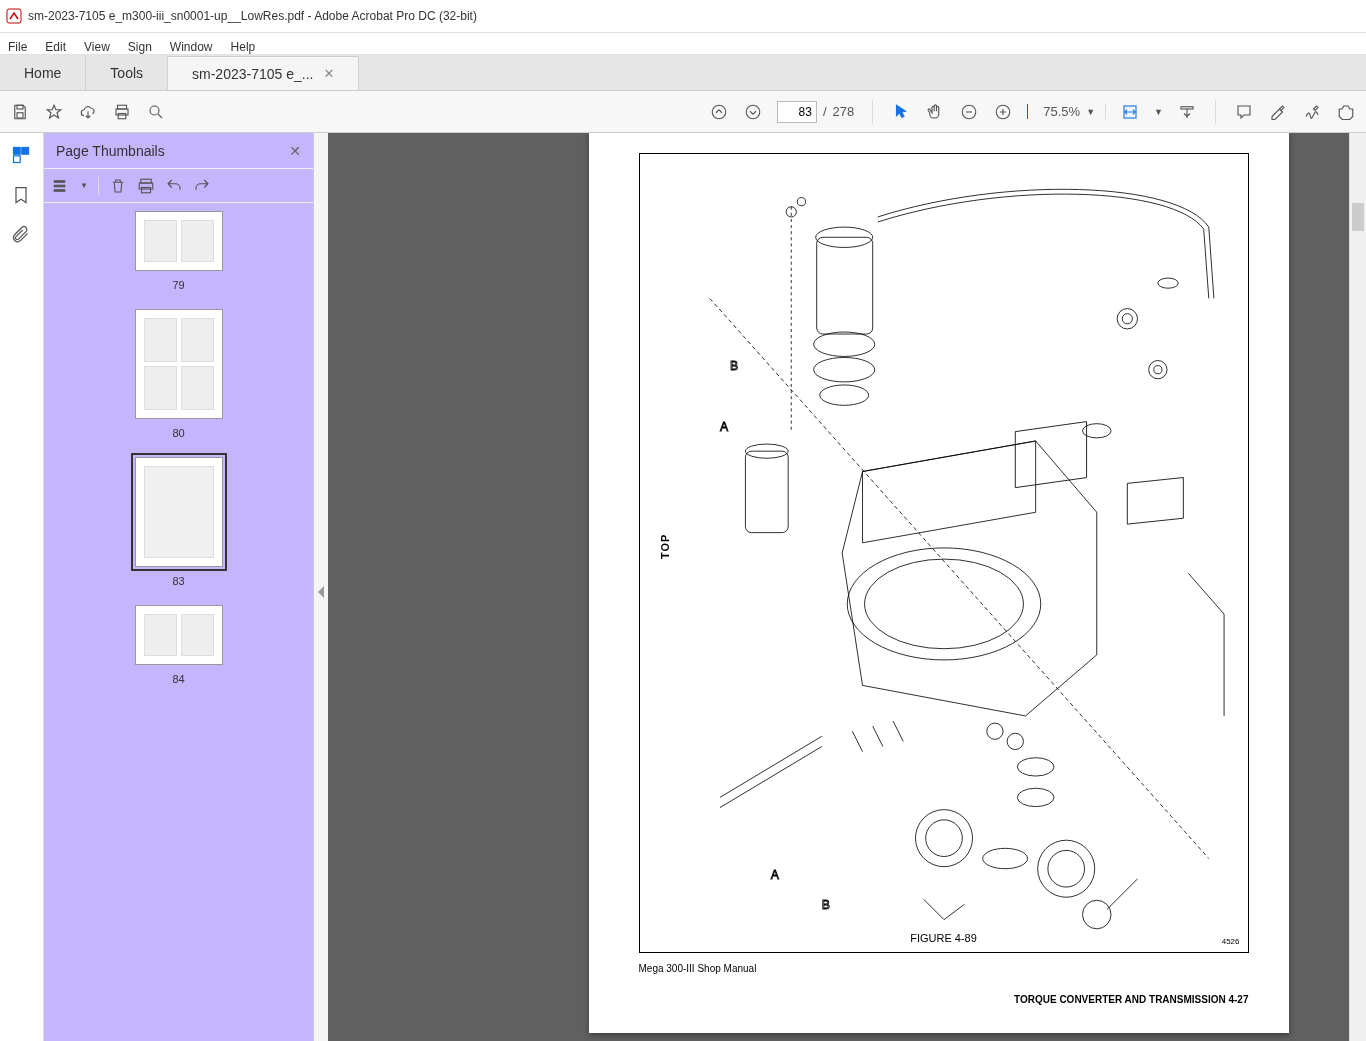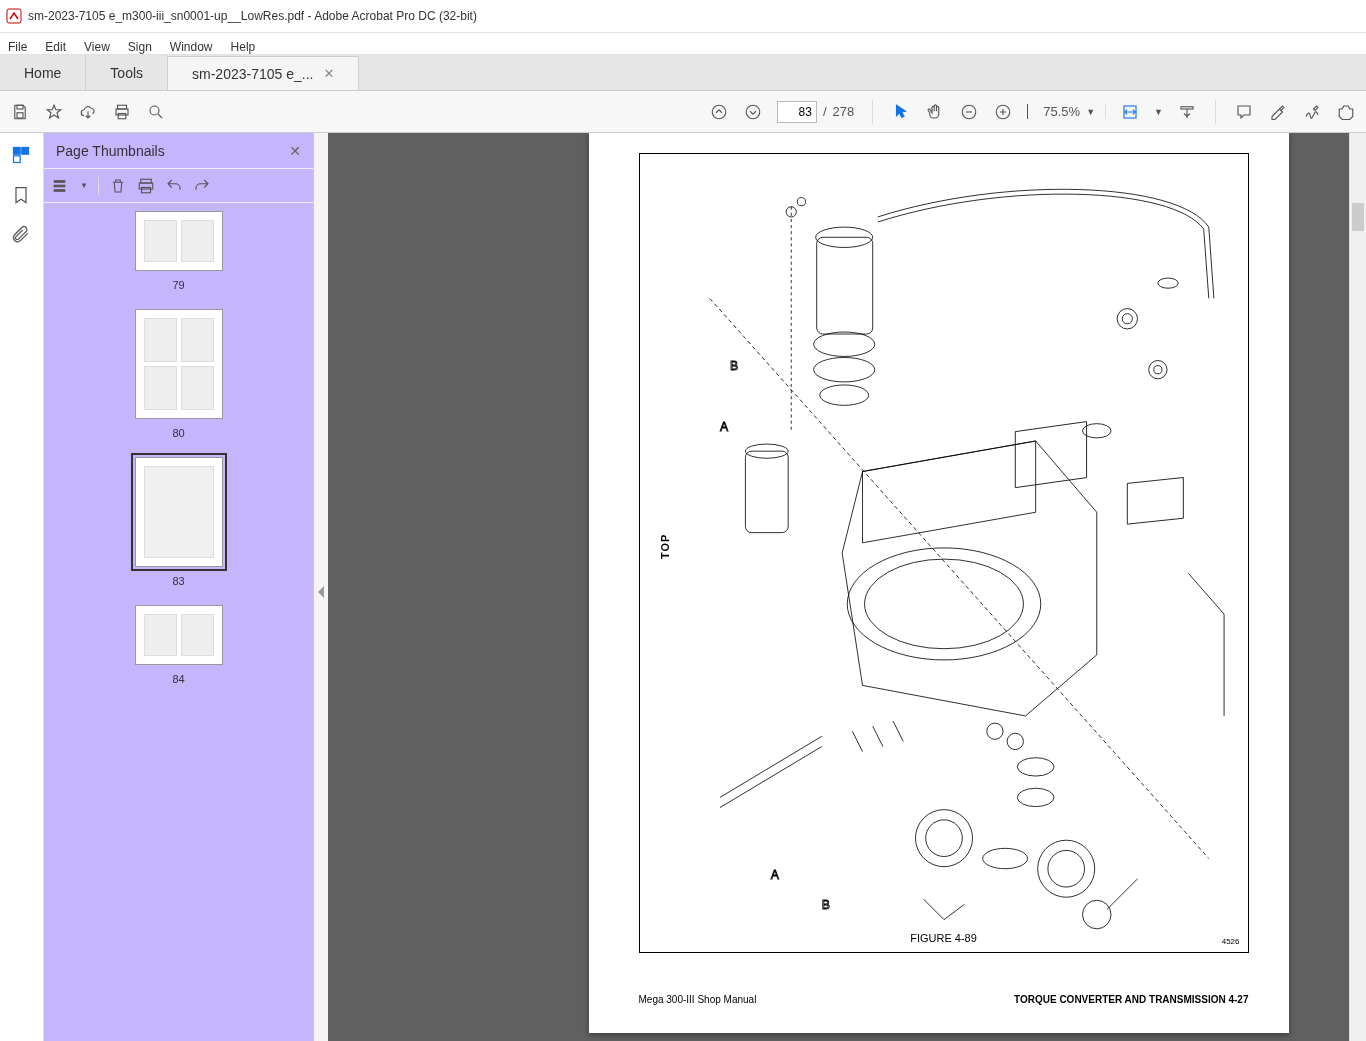--- a/index.html
+++ b/index.html
@@ -67,21 +67,21 @@
 .collapse .tri { width: 0; height: 0; border-top: 6px solid transparent; border-bottom: 6px solid transparent; border-right: 6px solid #999; }
 
 
 .viewport { flex: 1; background: #606060; display: flex; justify-content: center; align-items: flex-start; overflow: auto; position: relative; }
 .page { width: 700px; height: 900px; background: #fff; margin-top: 0; box-shadow: 0 2px 6px rgba(0,0,0,0.4); position: relative; margin-left: 200px;}
 .fig-frame { position: absolute; left: 50px; top: 20px; right: 40px; bottom: 80px; border: 1.5px solid #000; }
 .fig-label-top { position: absolute; left: 12px; top: 50%; transform: rotate(-90deg) translateX(50%); font-size: 11px; font-weight: bold; letter-spacing: 1px; }
 .fig-caption { position: absolute; bottom: 8px; left: 50%; transform: translateX(-50%); font-size: 11px; font-weight: normal; }
 .fig-num { position: absolute; bottom: 6px; right: 8px; font-size: 8px; }
 .page-footer { position: absolute; bottom: 28px; left: 50px; right: 40px; display: flex; justify-content: space-between; font-size: 10px; color: #000; }
-.page-footer .right { font-weight: bold; }
+.page-footer .right { font-weight: bold; margin-top: 31px; }
 
 
 .drawing { position: absolute; inset: 12px; }
 .drawing svg { width: 100%; height: 100%; }
 .drawing svg * { stroke: #000; fill: none; stroke-width: 0.8; }
 
 
 .viewport-sb { width: 17px; background: #f0f0f0; border-left: 1px solid #ddd; position: relative; }
 .viewport-sb .thumb { position: absolute; top: 70px; left: 2px; right: 2px; height: 28px; background: #ccc; }
 

